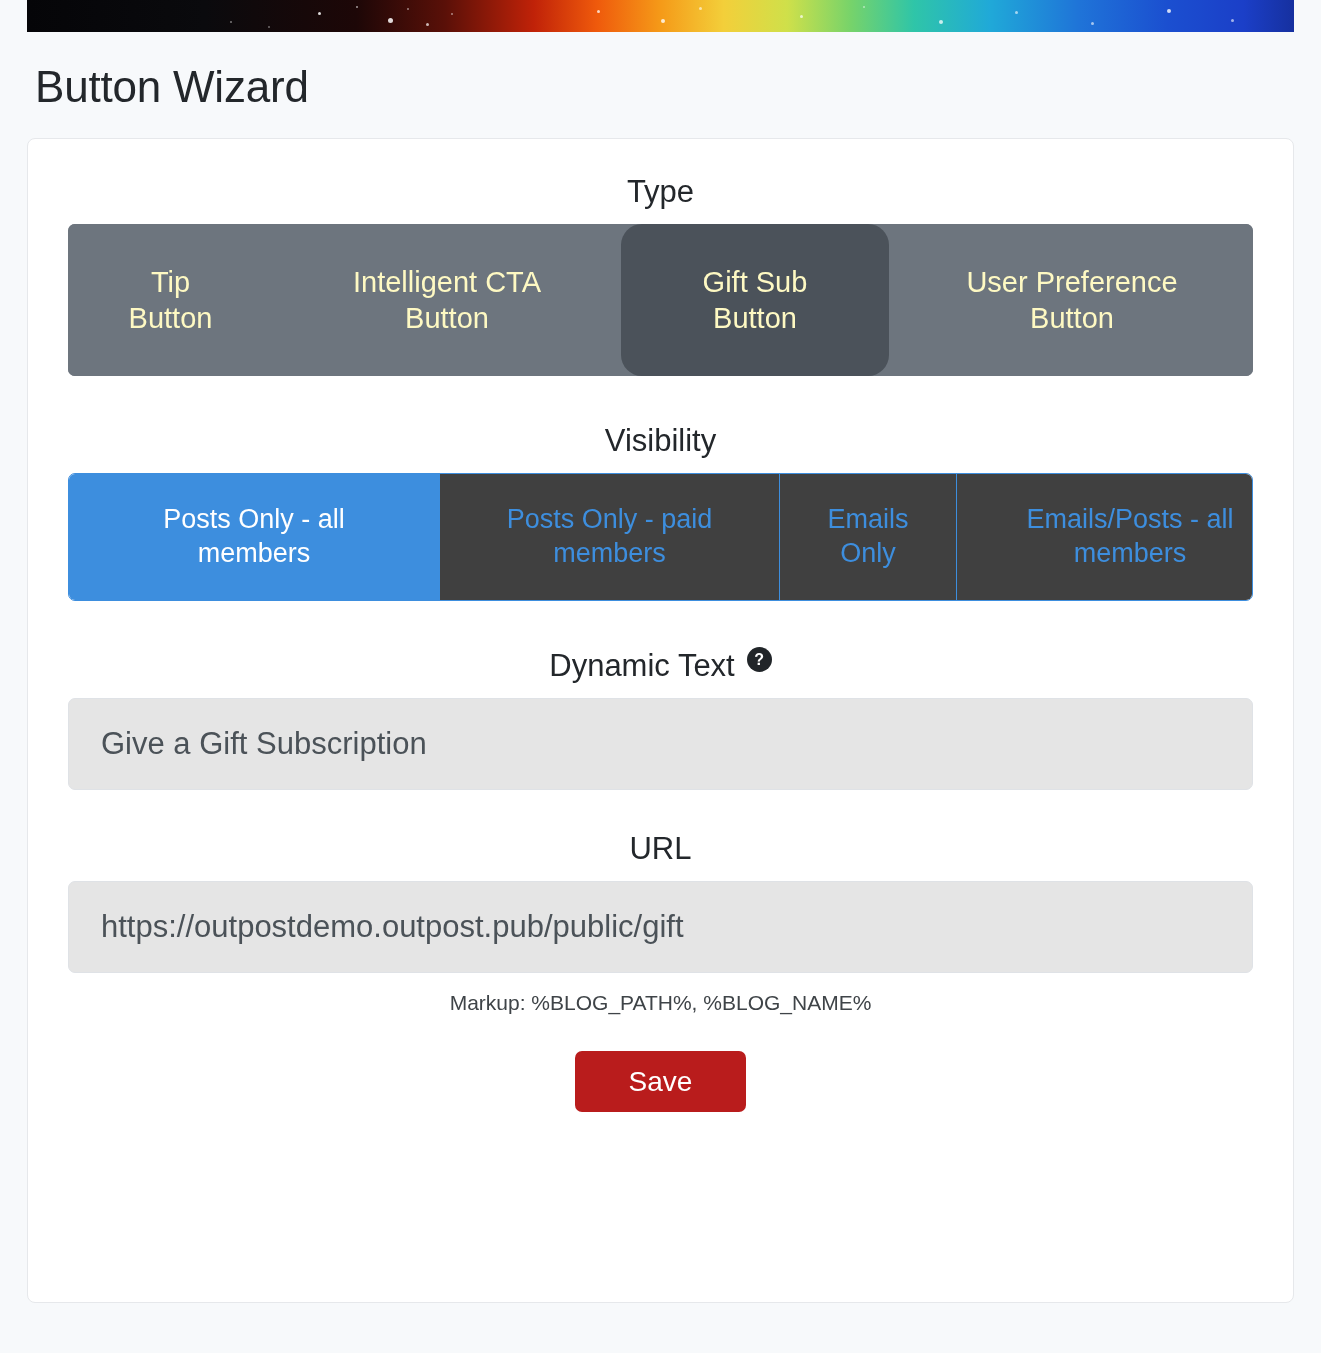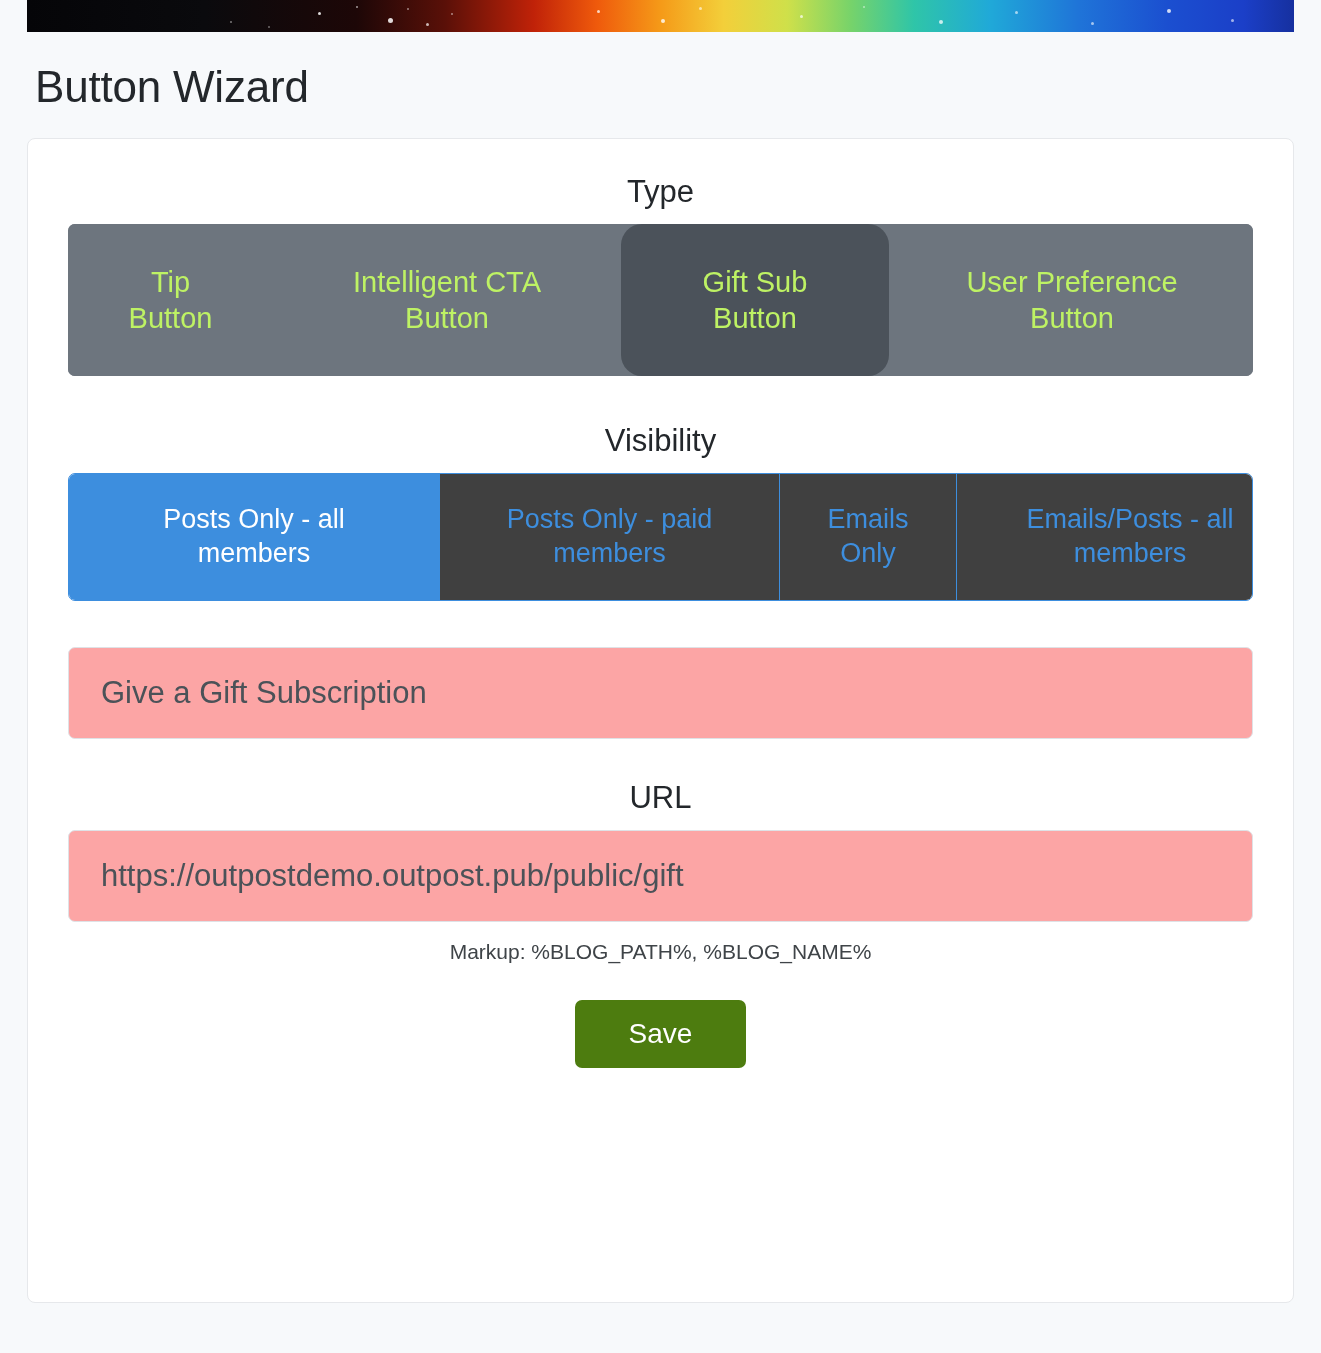--- a/index.html
+++ b/index.html
@@ -106,21 +106,21 @@
     align-items: center;
     justify-content: center;
     text-align: center;
     padding: 22px 14px;
     font-size: 29px;
     line-height: 1.25;
     min-height: 152px;
     cursor: pointer;
     user-select: none;
   }
-  .seg-group.gray .seg { color: #bef264; background: #6d757e; }
+  .seg-group.gray .seg { color: #fef9c3; background: #6d757e; }
   .seg-group.gray .seg.active { background: #4b525a; border-radius: 21px; }
 
   .type-0 { width: 205px; }
   .type-1 { width: 348px; }
   .type-2 { width: 268px; }
   .type-3 { width: 366px; }
 
   .group-gap { height: 46px; }
 
   
@@ -148,45 +148,45 @@
   .vis-2 { width: 177px; }
   .vis-3 { width: 347px; }
 
   
   .text-input {
     display: block;
     width: 100%;
     height: 92px;
     border: 1px solid #dfe2e6;
     border-radius: 7px;
-    background: #fca5a5;
+    background: #e5e5e5;
     padding: 0 32px;
     font-family: "Liberation Sans", sans-serif;
     font-size: 31px;
     color: #4b5258;
     outline: none;
   }
   .text-input::placeholder { color: #98a0a8; }
 
   .hint {
     text-align: center;
     font-size: 21px;
     color: #3f4448;
     margin: 18px 0 0 0;
   }
 
   
   .save-row { display: flex; justify-content: center; margin-top: 36px; }
   .save-btn {
-    background: #4d7c0f;
+    background: #b91c1c;
     color: #ffffff;
     border: none;
     border-radius: 7px;
     padding: 0 54px;
-    height: 68px;
+    height: 61px;
     font-family: "Liberation Sans", sans-serif;
     font-size: 28px;
     cursor: pointer;
   }
 
   .spacer-lg { height: 40px; }
 </style>
 </head>
 <body>
 
@@ -272,20 +272,24 @@
     <div class="seg vis-3">
       <span>
         <span>Emails/Posts - all</span><br>
         <span>members</span>
       </span>
     </div>
   </div>
 
   <div class="group-gap"></div>
 
+  <div class="field-label with-help">
+    <span>Dynamic Text</span>
+    <span class="help-icon">?</span>
+  </div>
 
   <input class="text-input" type="text" value="Give a Gift Subscription" style="">
 
   <div class="spacer-lg"></div>
 
   <div class="field-label">URL</div>
 
   <input class="text-input" type="text" value="https://outpostdemo.outpost.pub/public/gift" style="">
 
   <div class="hint">Markup: %BLOG_PATH%, %BLOG_NAME%</div>

